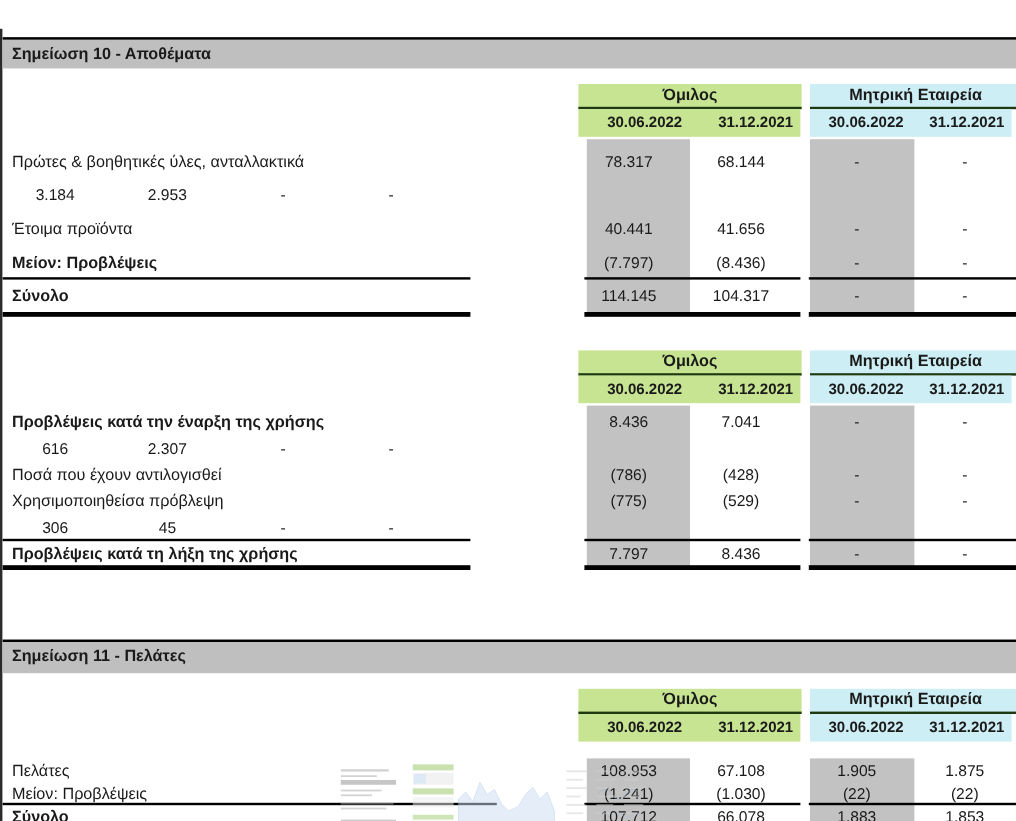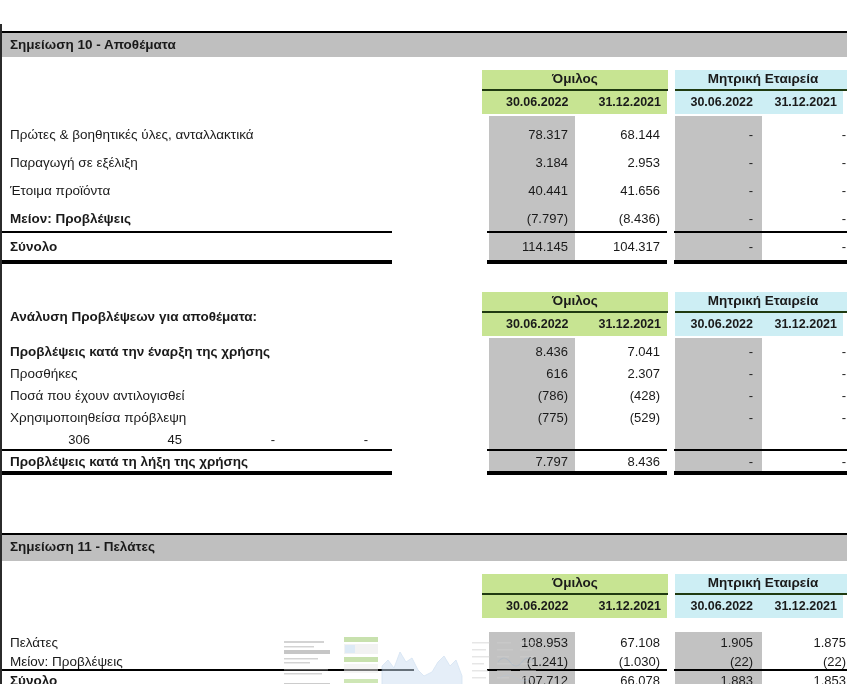--- a/index.html
+++ b/index.html
@@ -33,21 +33,21 @@
   
   .line{position:absolute;background:#000;z-index:2;}
   
   .rows{position:absolute;left:0;width:847px;z-index:1;}
   .row{display:flex;align-items:center;}
   .h28{height:28px;}
   .h22{height:22px;}
   .h19{height:19px;}
   .lbl{width:478px;padding-left:8px;box-sizing:border-box;font-size:13.5px;
        white-space:nowrap;overflow:hidden;}
-  .v{box-sizing:border-box;text-align:right;font-size:13px;white-space:nowrap;}
+  .v{box-sizing:border-box;text-align:center;font-size:13px;white-space:nowrap;}
   .v1{width:95px;padding-right:7px;}
   .v2{width:92px;padding-right:7px;}
   .gapcol{width:8px;}
   .v3{width:87px;padding-right:9px;}
   .v4{width:87px;padding-right:3px;}
   .bold-label .lbl{font-weight:bold;}
   .bold-vals .v{font-weight:normal;}
   .analysis-title{
     position:absolute;left:8px;top:285px;font-size:13.5px;font-weight:bold;z-index:1;
   }
@@ -80,21 +80,20 @@
   <div class="rows" style="top:96px;">
     <div class="row h28">
       <div class="lbl">Πρώτες &amp; βοηθητικές ύλες, ανταλλακτικά</div>
       <div class="v v1">78.317</div>
       <div class="v v2">68.144</div>
       <div class="gapcol"></div>
       <div class="v v3">-</div>
       <div class="v v4">-</div>
     </div>
     <div class="row h28">
-      <div class="lbl">Παραγωγή σε εξέλιξη</div>
       <div class="v v1">3.184</div>
       <div class="v v2">2.953</div>
       <div class="gapcol"></div>
       <div class="v v3">-</div>
       <div class="v v4">-</div>
     </div>
     <div class="row h28">
       <div class="lbl">Έτοιμα προϊόντα</div>
       <div class="v v1">40.441</div>
       <div class="v v2">41.656</div>
@@ -120,21 +119,20 @@
     </div>
   </div>
 
   <div class="line" style="left:0;top:207px;width:390px;height:1.5px;"></div>
   <div class="line" style="left:485px;top:207px;width:180px;height:1.5px;"></div>
   <div class="line" style="left:672px;top:207px;width:175px;height:1.5px;"></div>
   <div class="line" style="left:0;top:236px;width:390px;height:3.5px;"></div>
   <div class="line" style="left:485px;top:236px;width:180px;height:3.5px;"></div>
   <div class="line" style="left:672px;top:236px;width:175px;height:3.5px;"></div>
 
-  <div class="analysis-title">Ανάλυση Προβλέψεων για αποθέματα:</div>
 
   <div class="grp green" style="top:268px;">Όμιλος</div>
   <div class="grp cyan" style="top:268px;">Μητρική Εταιρεία</div>
   <div class="dates green" style="top:289px;">
     <span class="dc">30.06.2022</span>
     <span class="dc">31.12.2021</span>
   </div>
   <div class="dates cyan" style="top:289px;">
     <span class="dc">30.06.2022</span>
     <span class="dc">31.12.2021</span>
@@ -146,21 +144,20 @@
   <div class="rows" style="top:316px;">
     <div class="row h22 bold-label bold-vals">
       <div class="lbl">Προβλέψεις κατά την έναρξη της χρήσης</div>
       <div class="v v1">8.436</div>
       <div class="v v2">7.041</div>
       <div class="gapcol"></div>
       <div class="v v3">-</div>
       <div class="v v4">-</div>
     </div>
     <div class="row h22">
-      <div class="lbl">Προσθήκες</div>
       <div class="v v1">616</div>
       <div class="v v2">2.307</div>
       <div class="gapcol"></div>
       <div class="v v3">-</div>
       <div class="v v4">-</div>
     </div>
     <div class="row h22">
       <div class="lbl">Ποσά που έχουν αντιλογισθεί</div>
       <div class="v v1">(786)</div>
       <div class="v v2">(428)</div>

